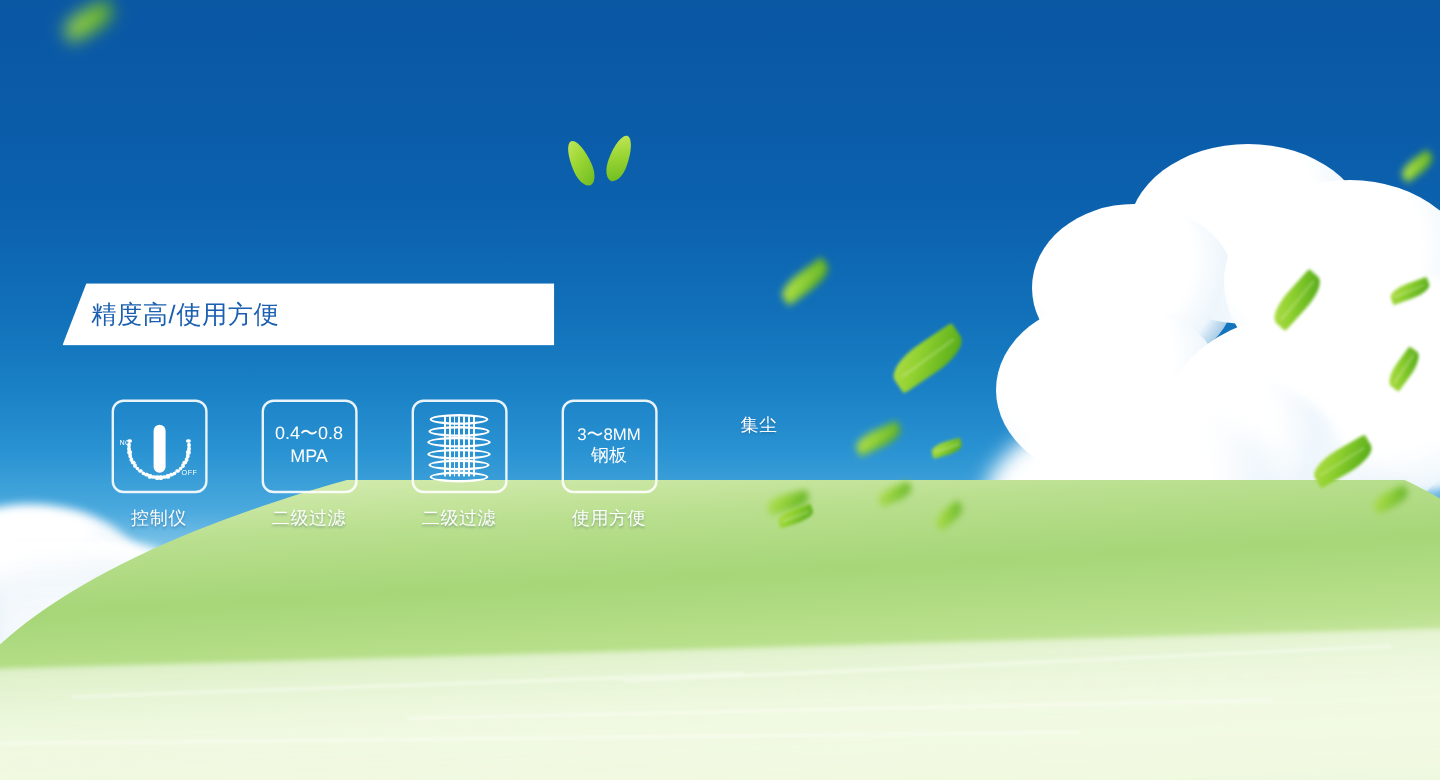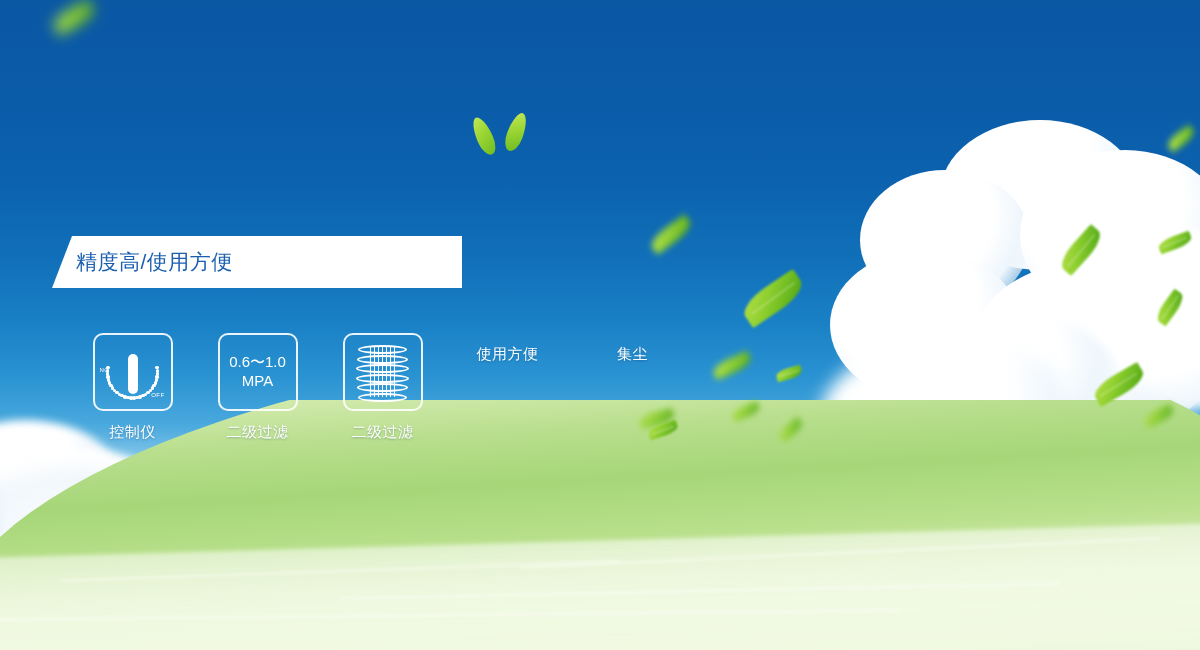--- a/index.html
+++ b/index.html
@@ -386,21 +386,21 @@
             <div class="dot" style="left: 56.2837px; top: 30.2026px;"></div>
             <div class="dot" style="left: 56.2062px; top: 27.1361px;"></div>
             <div class="dot" style="left: 55.7537px; top: 24.1022px;"></div>
           </div>
       </div>
       <div class="feat-cap">控制仪</div>
     </div>
 
     <div class="feat">
       <div class="feat-box">
-        <div class="ftxt">0.6〜1.0</div>
+        <div class="ftxt">0.4〜0.8</div>
         <div class="ftxt">MPA</div>
       </div>
       <div class="feat-cap">二级过滤</div>
     </div>
 
     <div class="feat">
       <div class="feat-box">
         <div class="coil" id="coil">
           <div class="bars"></div>
         <div class="ring" style="top: 2px; width: 49px; left: 2.5px;"></div>
@@ -408,20 +408,24 @@
             <div class="ring" style="top: 21px; width: 53px; left: 0.5px;"></div>
             <div class="ring" style="top: 30.5px; width: 53px; left: 0.5px;"></div>
             <div class="ring" style="top: 40px; width: 51px; left: 1.5px;"></div>
             <div class="ring" style="top: 49.5px; width: 49px; left: 2.5px;"></div>
           </div>
       </div>
       <div class="feat-cap">二级过滤</div>
     </div>
 
     <div class="feat">
+      <div class="feat-box">
+        <div class="ftxt small">3〜8MM</div>
+        <div class="ftxt">钢板</div>
+      </div>
       <div class="feat-cap">使用方便</div>
     </div>
 
     <div class="feat">
       <div class="feat-cap">集尘</div>
     </div>
 
   </div>
 
 </div>

